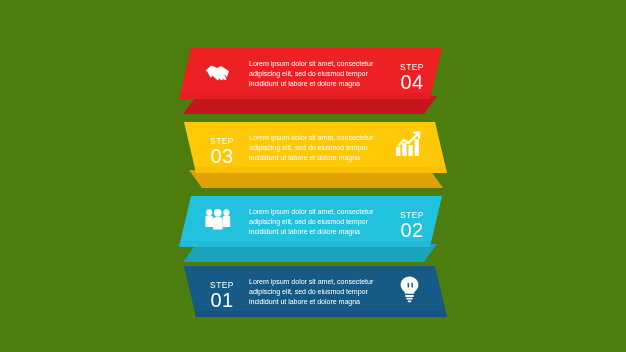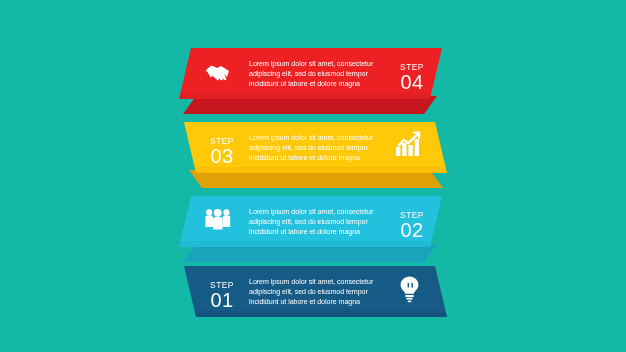--- a/index.html
+++ b/index.html
@@ -10,21 +10,21 @@
   body {
     width: 626px;
     height: 352px;
     overflow: hidden;
     font-family: "Liberation Sans", sans-serif;
   }
   #infographic {
     position: relative;
     width: 626px;
     height: 352px;
-    background: #14b8a6;
+    background: #4d7c0f;
   }
   #infographic svg {
     display: block;
   }
   .body-text {
     font-family: "Liberation Sans", sans-serif;
     font-size: 7.1px;
     fill: #ffffff;
     letter-spacing: -0.05px;
   }

